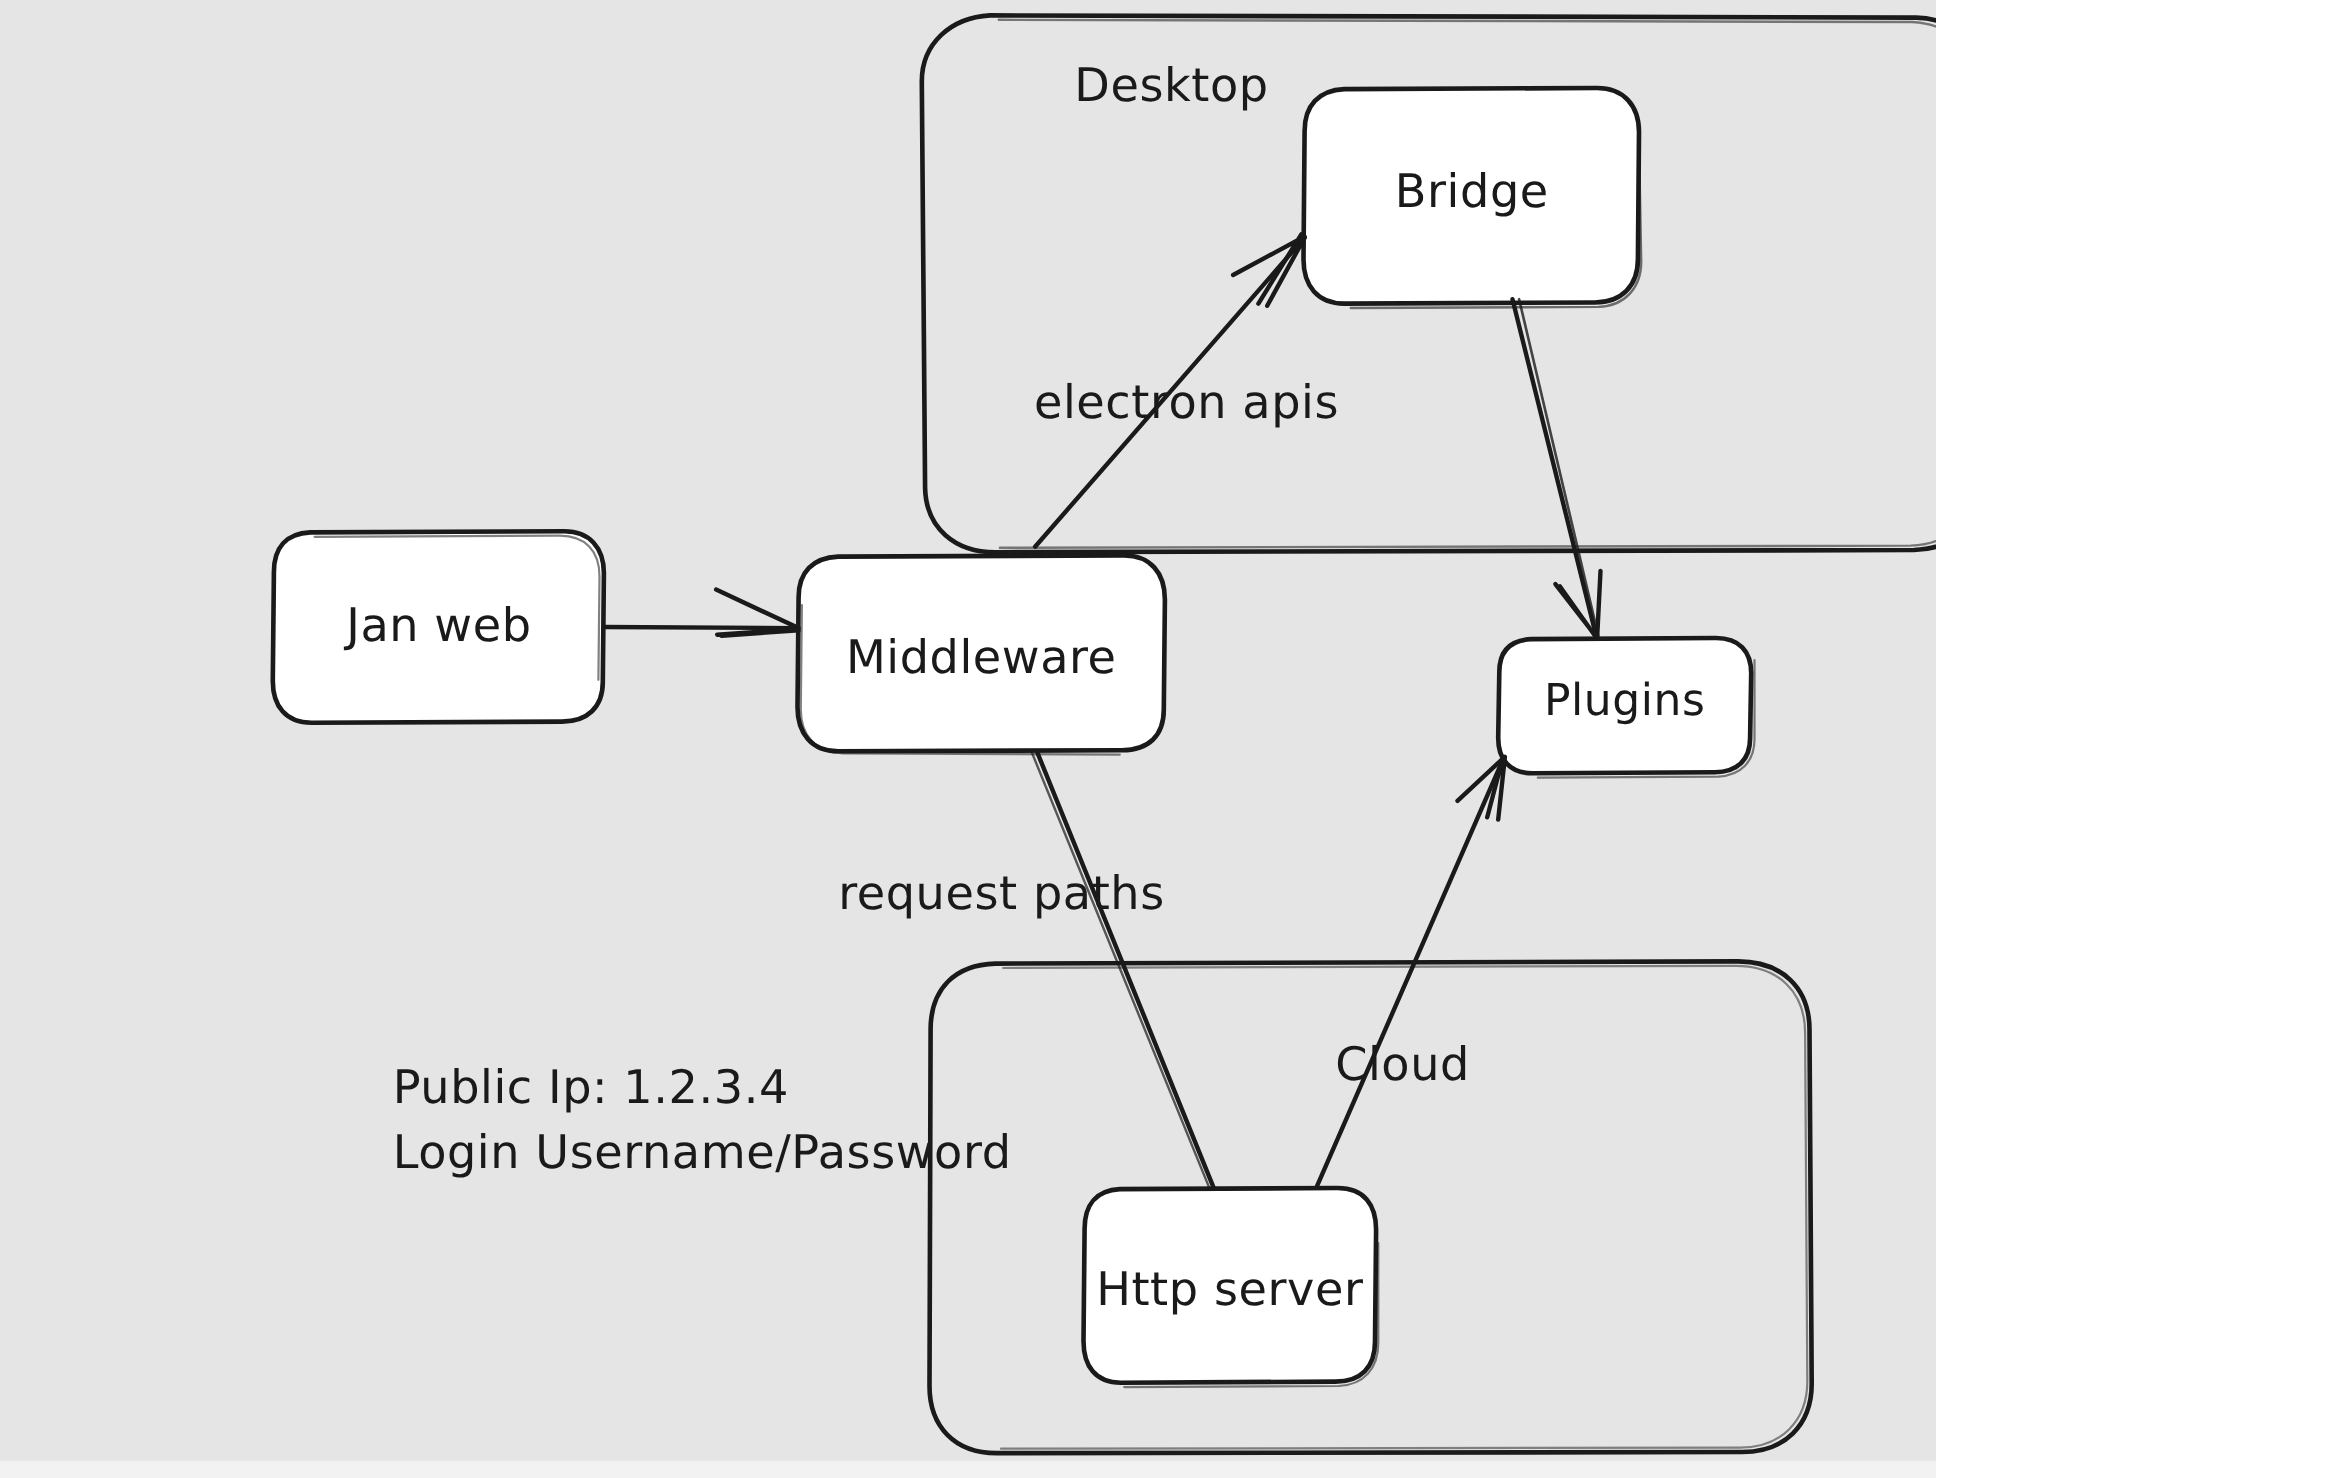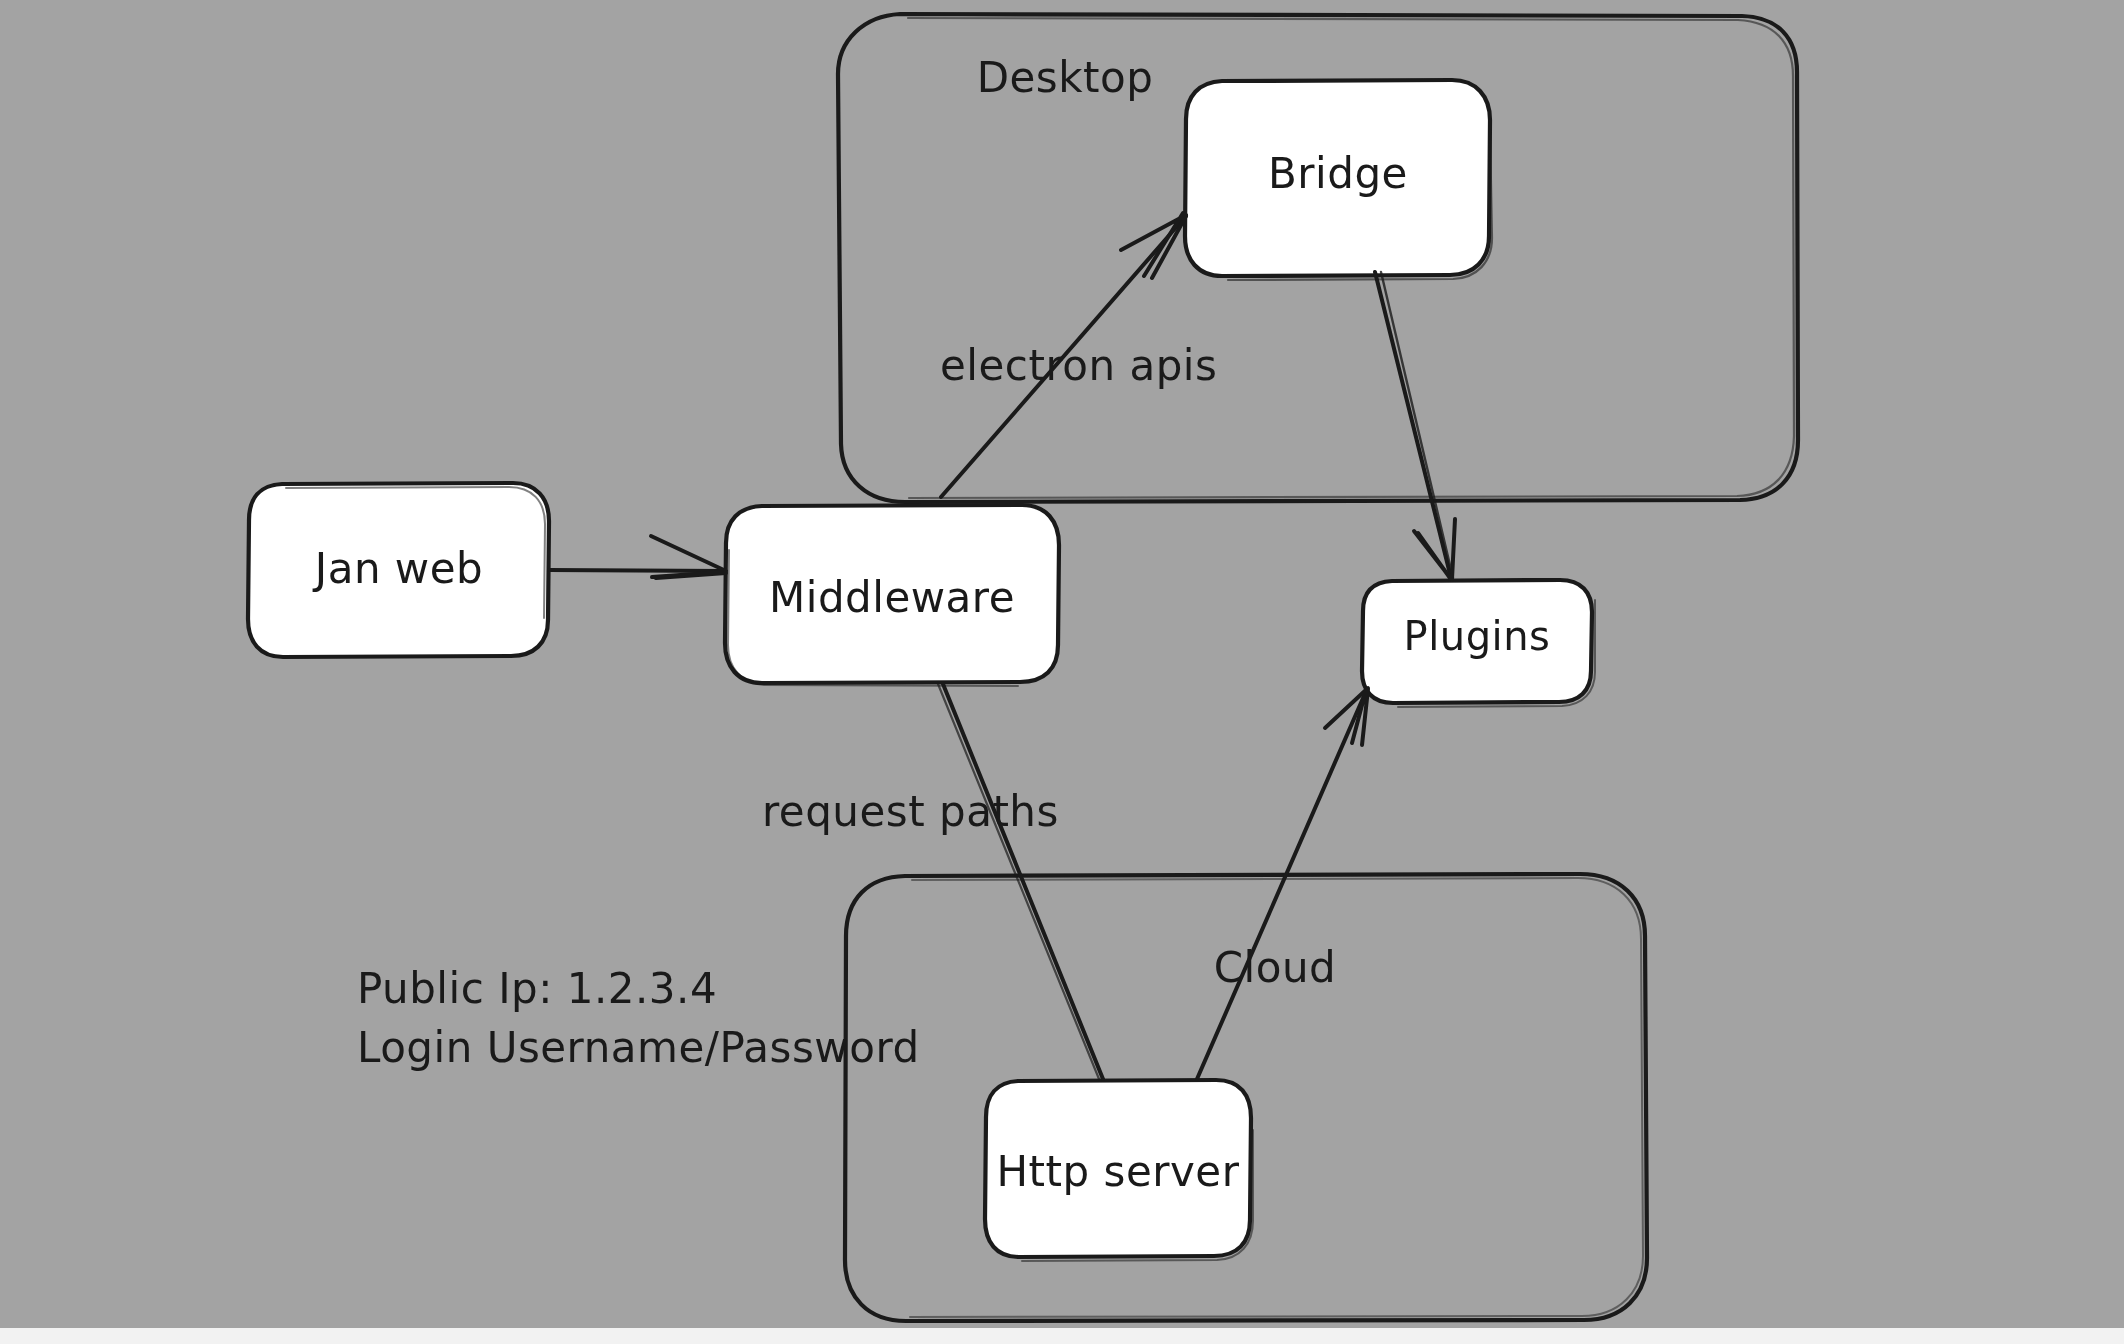--- a/index.html
+++ b/index.html
@@ -4,23 +4,23 @@
 <title>Architecture Diagram</title>
 <style>
   html, body {
     margin: 0;
     padding: 0;
     background: #ffffff;
     font-family: "DejaVu Sans", sans-serif;
   }
   #canvas {
     position: relative;
-    width: 2124px;
+    width: 1760px;
     height: 1344px;
-    background: #a3a3a3;
+    background: #e5e5e5;
     overflow: hidden;
   }
   #bottom-band {
     position: absolute;
     left: 0;
     top: 1328px;
     width: 2124px;
     height: 16px;
     background: #f2f2f2;
   }

